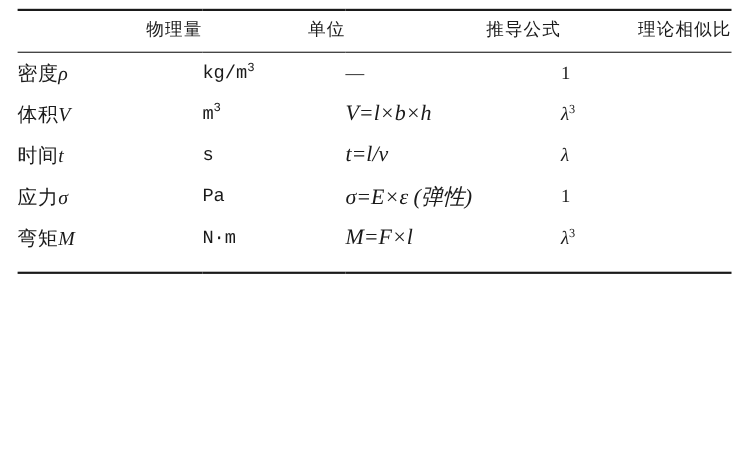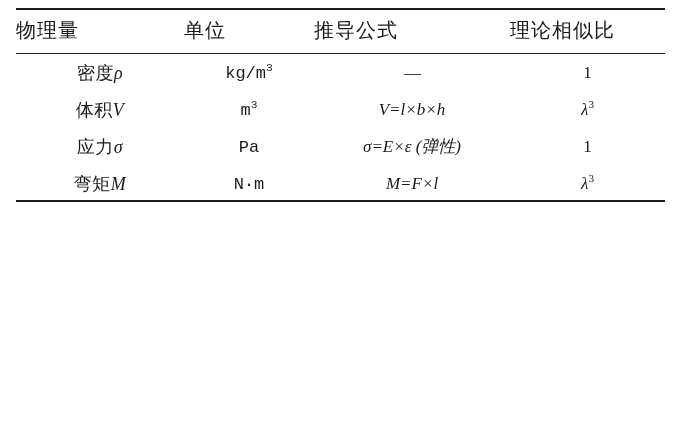--- a/index.html
+++ b/index.html
@@ -27,57 +27,57 @@
     margin: 8px 16px 0 16px;
     table-layout: fixed;
   }
   table.phys-table col.c0 { width: 168px; }
   table.phys-table col.c1 { width: 130px; }
   table.phys-table col.c2 { width: 196px; }
   table.phys-table col.c3 { width: 155px; }
 
   table.phys-table thead th {
     font-weight: normal;
-    font-size: 20px;
+    font-size: 16px;
     padding: 7px 0 9px 0;
-    text-align: left;
+    text-align: right;
     border-top: 2px solid #1a1a1a;
     border-bottom: 1.2px solid #1a1a1a;
     letter-spacing: 1px;
     font-family: "Liberation Sans", "DejaVu Sans", sans-serif;
   }
   table.phys-table tbody td {
     font-size: 17px;
-    text-align: center;
+    text-align: left;
     padding: 6px 0 6px 0;
     height: 25px;
     vertical-align: middle;
   }
   table.phys-table tbody tr:last-child td {
     border-bottom: 2px solid #1a1a1a;
-    padding-bottom: 4px;
+    padding-bottom: 18px;
   }
   .qty {
     font-family: "Liberation Sans", "DejaVu Sans", sans-serif;
     font-size: 18px;
     letter-spacing: 0.5px;
   }
   .qty i {
     font-family: "Liberation Serif", "DejaVu Serif", serif;
     font-style: italic;
     font-size: 18px;
   }
   .unit {
     font-family: Liberation Mono, monospace;
     font-size: 17px;
   }
   .formula {
     font-family: "Liberation Serif", "DejaVu Serif", serif;
     font-style: italic;
-    font-size: 17px;
+    font-size: 20px;
   }
   .ratio {
     font-family: "Liberation Serif", "DejaVu Serif", serif;
     font-size: 17px;
   }
   .ratio i { font-style: italic; }
   sup {
     font-size: 0.66em;
     vertical-align: super;
     line-height: 0;
@@ -114,20 +114,26 @@
           <td><span class="dash">—</span></td>
           <td><span class="ratio"><span>1</span></span></td>
         </tr>
         <tr>
           <td><span class="qty"><span>体积</span><i>V</i></span></td>
           <td><span class="unit"><span>m</span><sup>3</sup></span></td>
           <td><span class="formula">V=l×b×h</span></td>
           <td><span class="ratio"><i>λ</i><sup>3</sup></span></td>
         </tr>
         <tr>
+          <td><span class="qty"><span>时间</span><i>t</i></span></td>
+          <td><span class="unit"><span>s</span></span></td>
+          <td><span class="formula">t=l/v</span></td>
+          <td><span class="ratio"><i>λ</i></span></td>
+        </tr>
+        <tr>
           <td><span class="qty"><span>应力</span><i>σ</i></span></td>
           <td><span class="unit"><span>Pa</span></span></td>
           <td><span class="formula">σ=E×ε (弹性)</span></td>
           <td><span class="ratio"><span>1</span></span></td>
         </tr>
         <tr>
           <td><span class="qty"><span>弯矩</span><i>M</i></span></td>
           <td><span class="unit"><span>N·m</span></span></td>
           <td><span class="formula">M=F×l</span></td>
           <td><span class="ratio"><i>λ</i><sup>3</sup></span></td>

